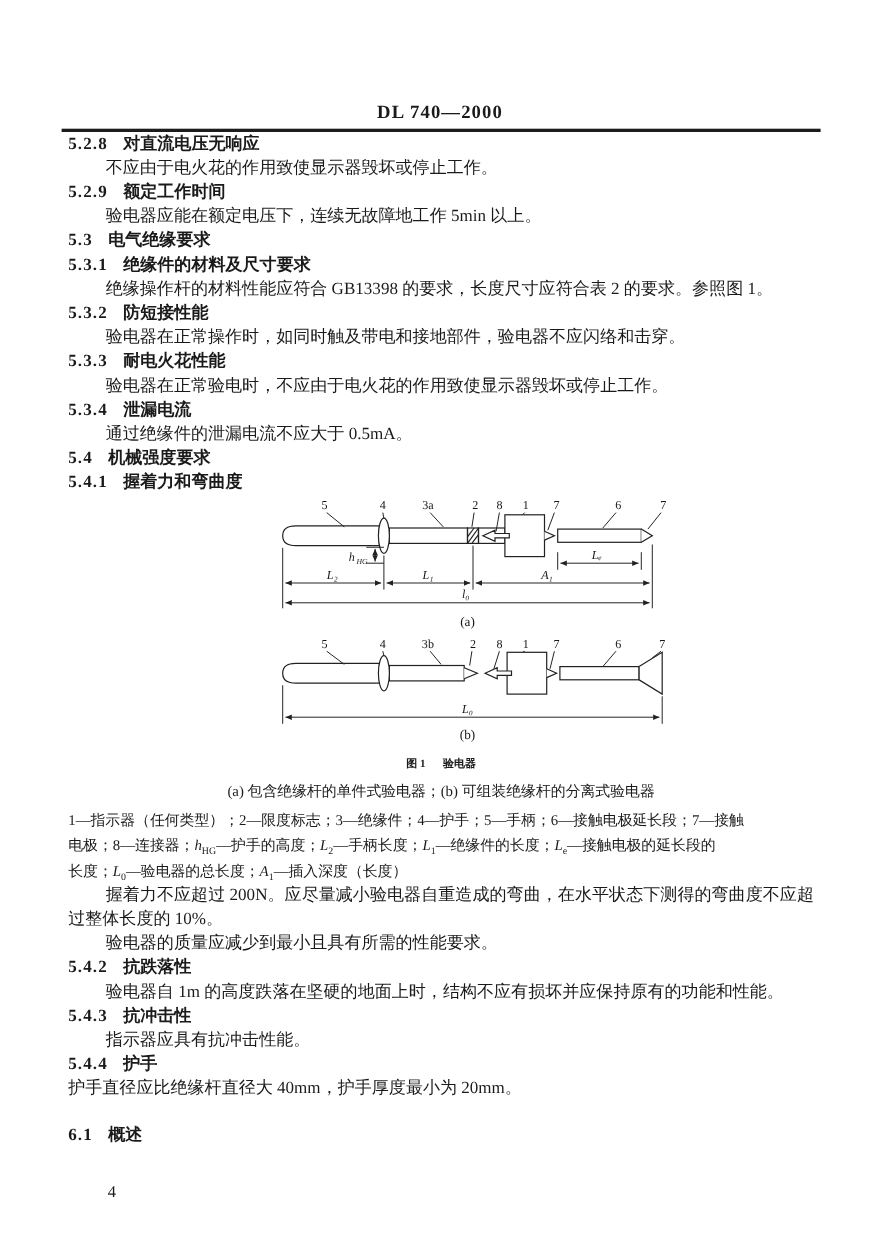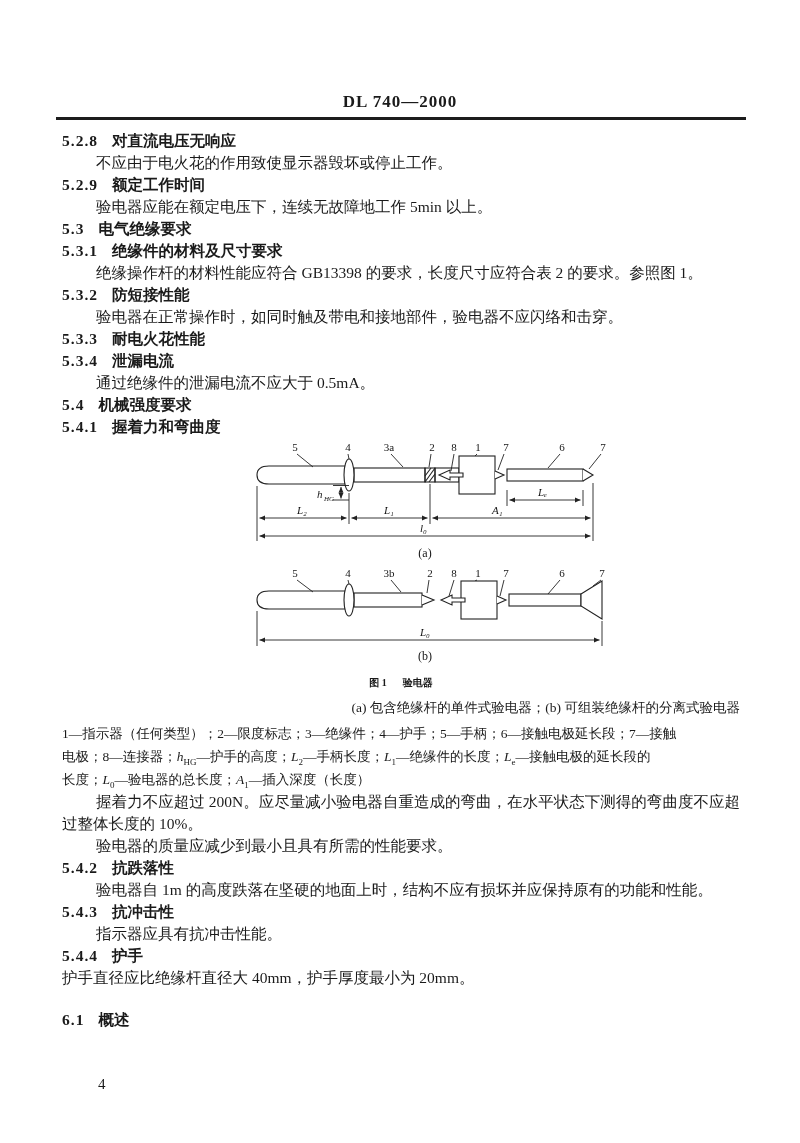--- a/index.html
+++ b/index.html
@@ -17,37 +17,37 @@
     text-align:center;
     font-weight:700;
     font-size:17px;
     letter-spacing:1px;
   }
   .rule{
     height:3px;background:#1c1c1c;
     margin:5px 54px 0 56px;
   }
   .content{
-    margin:10px 60px 0 62px;
+    margin:0 60px 0 62px;
     font-size:15.5px;
     line-height:22px;
   }
   .sec{font-weight:700;}
   .sec .num{margin-right:14px;letter-spacing:1px;}
   .para{margin:0;text-indent:2.2em;text-align:justify;}
   .para.noindent{text-indent:0;}
   .gap-top-a{margin-top:16px;}
   .gap-top-b{margin-top:20px;}
 
   .figure-block{margin-top:2px;}
   .fig{display:block;margin-left:183px;}
   .fig + .fig{margin-top:2px;}
   .fig-cap{text-align:center;font-weight:700;font-size:10px;margin-top:6px;}
   .fig-cap .cap-title{margin-left:16px;}
-  .fig-subcap{text-align:right;font-size:13.5px;margin-top:3px;}
+  .fig-subcap{text-align:center;font-size:13.5px;margin-top:3px;}
   .fig-legend{margin-top:3px;}
   .lg-line{text-align:left;font-size:13.5px;line-height:23px;}
   .lg-line sub{font-size:9px;line-height:0;}
   .lg-line i{font-family:"Liberation Serif",serif;}
 
   .page-number{
     position:absolute;left:98px;top:1076px;
     font-size:15px;
   }
 
@@ -76,20 +76,21 @@
 
     <div class="sec"><span class="num">5.3</span><span>电气绝缘要求</span></div>
 
     <div class="sec"><span class="num">5.3.1</span><span>绝缘件的材料及尺寸要求</span></div>
     <p class="para">绝缘操作杆的材料性能应符合 GB13398 的要求，长度尺寸应符合表 2 的要求。参照图 1。</p>
 
     <div class="sec"><span class="num">5.3.2</span><span>防短接性能</span></div>
     <p class="para">验电器在正常操作时，如同时触及带电和接地部件，验电器不应闪络和击穿。</p>
 
     <div class="sec"><span class="num">5.3.3</span><span>耐电火花性能</span></div>
+    <p class="para">验电器在正常验电时，不应由于电火花的作用致使显示器毁坏或停止工作。</p>
 
     <div class="sec"><span class="num">5.3.4</span><span>泄漏电流</span></div>
     <p class="para">通过绝缘件的泄漏电流不应大于 0.5mA。</p>
 
     <div class="sec"><span class="num">5.4</span><span>机械强度要求</span></div>
 
     <div class="sec"><span class="num">5.4.1</span><span>握着力和弯曲度</span></div>
 
     <div class="figure-block">
 

